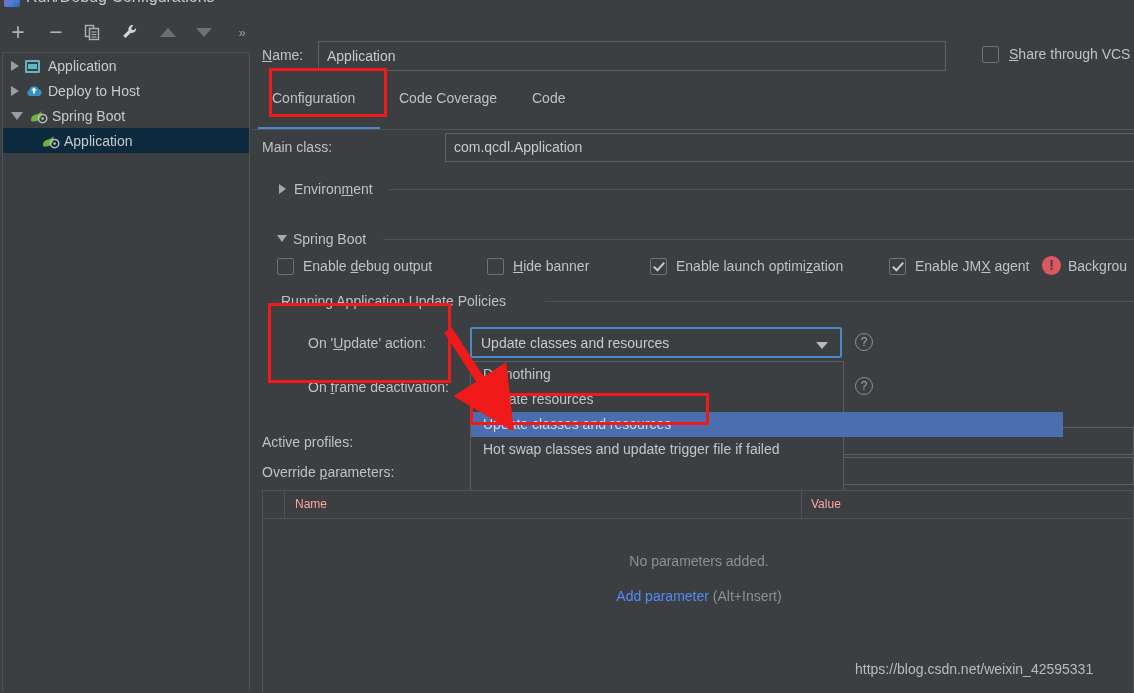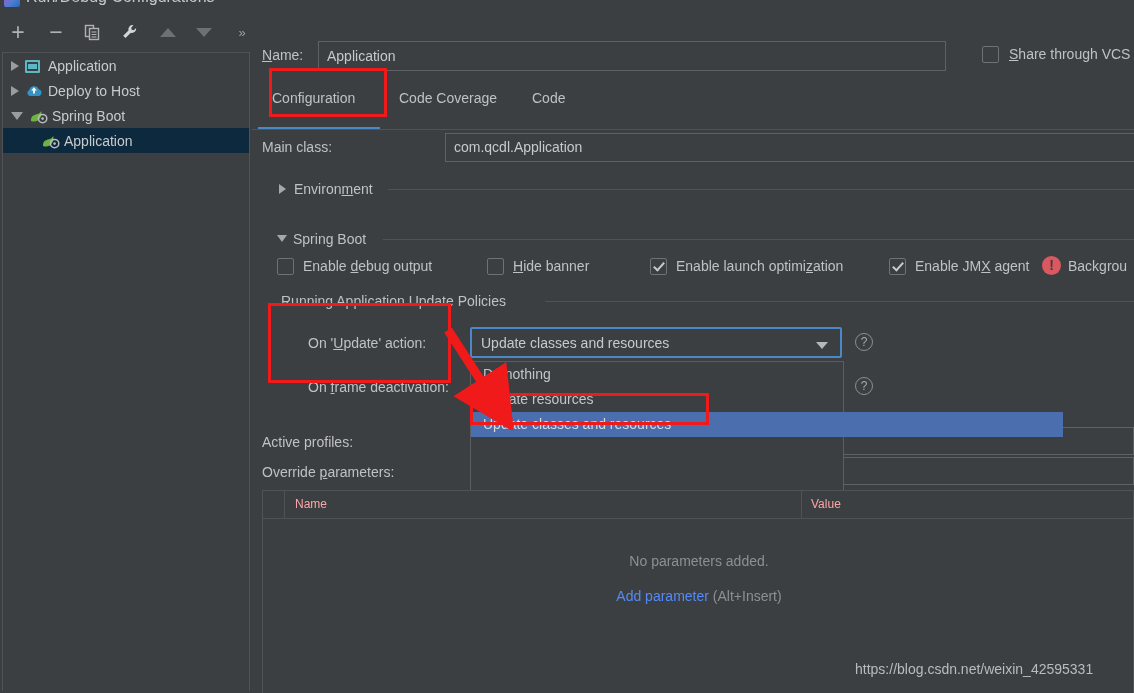--- a/index.html
+++ b/index.html
@@ -376,20 +376,21 @@
       <div class="combo-text">Update classes and resources</div>
       <div class="combo-arrow"></div>
     </div>
     <div class="help-ic help1">?</div>
     <div class="help-ic help2">?</div>
 
     <div class="popup">
       <div class="popup-item">Do nothing</div>
       <div class="popup-item">Update resources</div>
       <div class="popup-item highlight">Update classes and resources</div>
+      <div class="popup-item">Hot swap classes and update trigger file if failed</div>
     </div>
 
     <div class="table">
       <div class="table-head">
         <div class="th th-gutter"></div>
         <div class="th th-name">Name</div>
         <div class="col-sep"></div>
         <div class="th th-value">Value</div>
       </div>
       <div class="empty-msg">No parameters added.</div>

